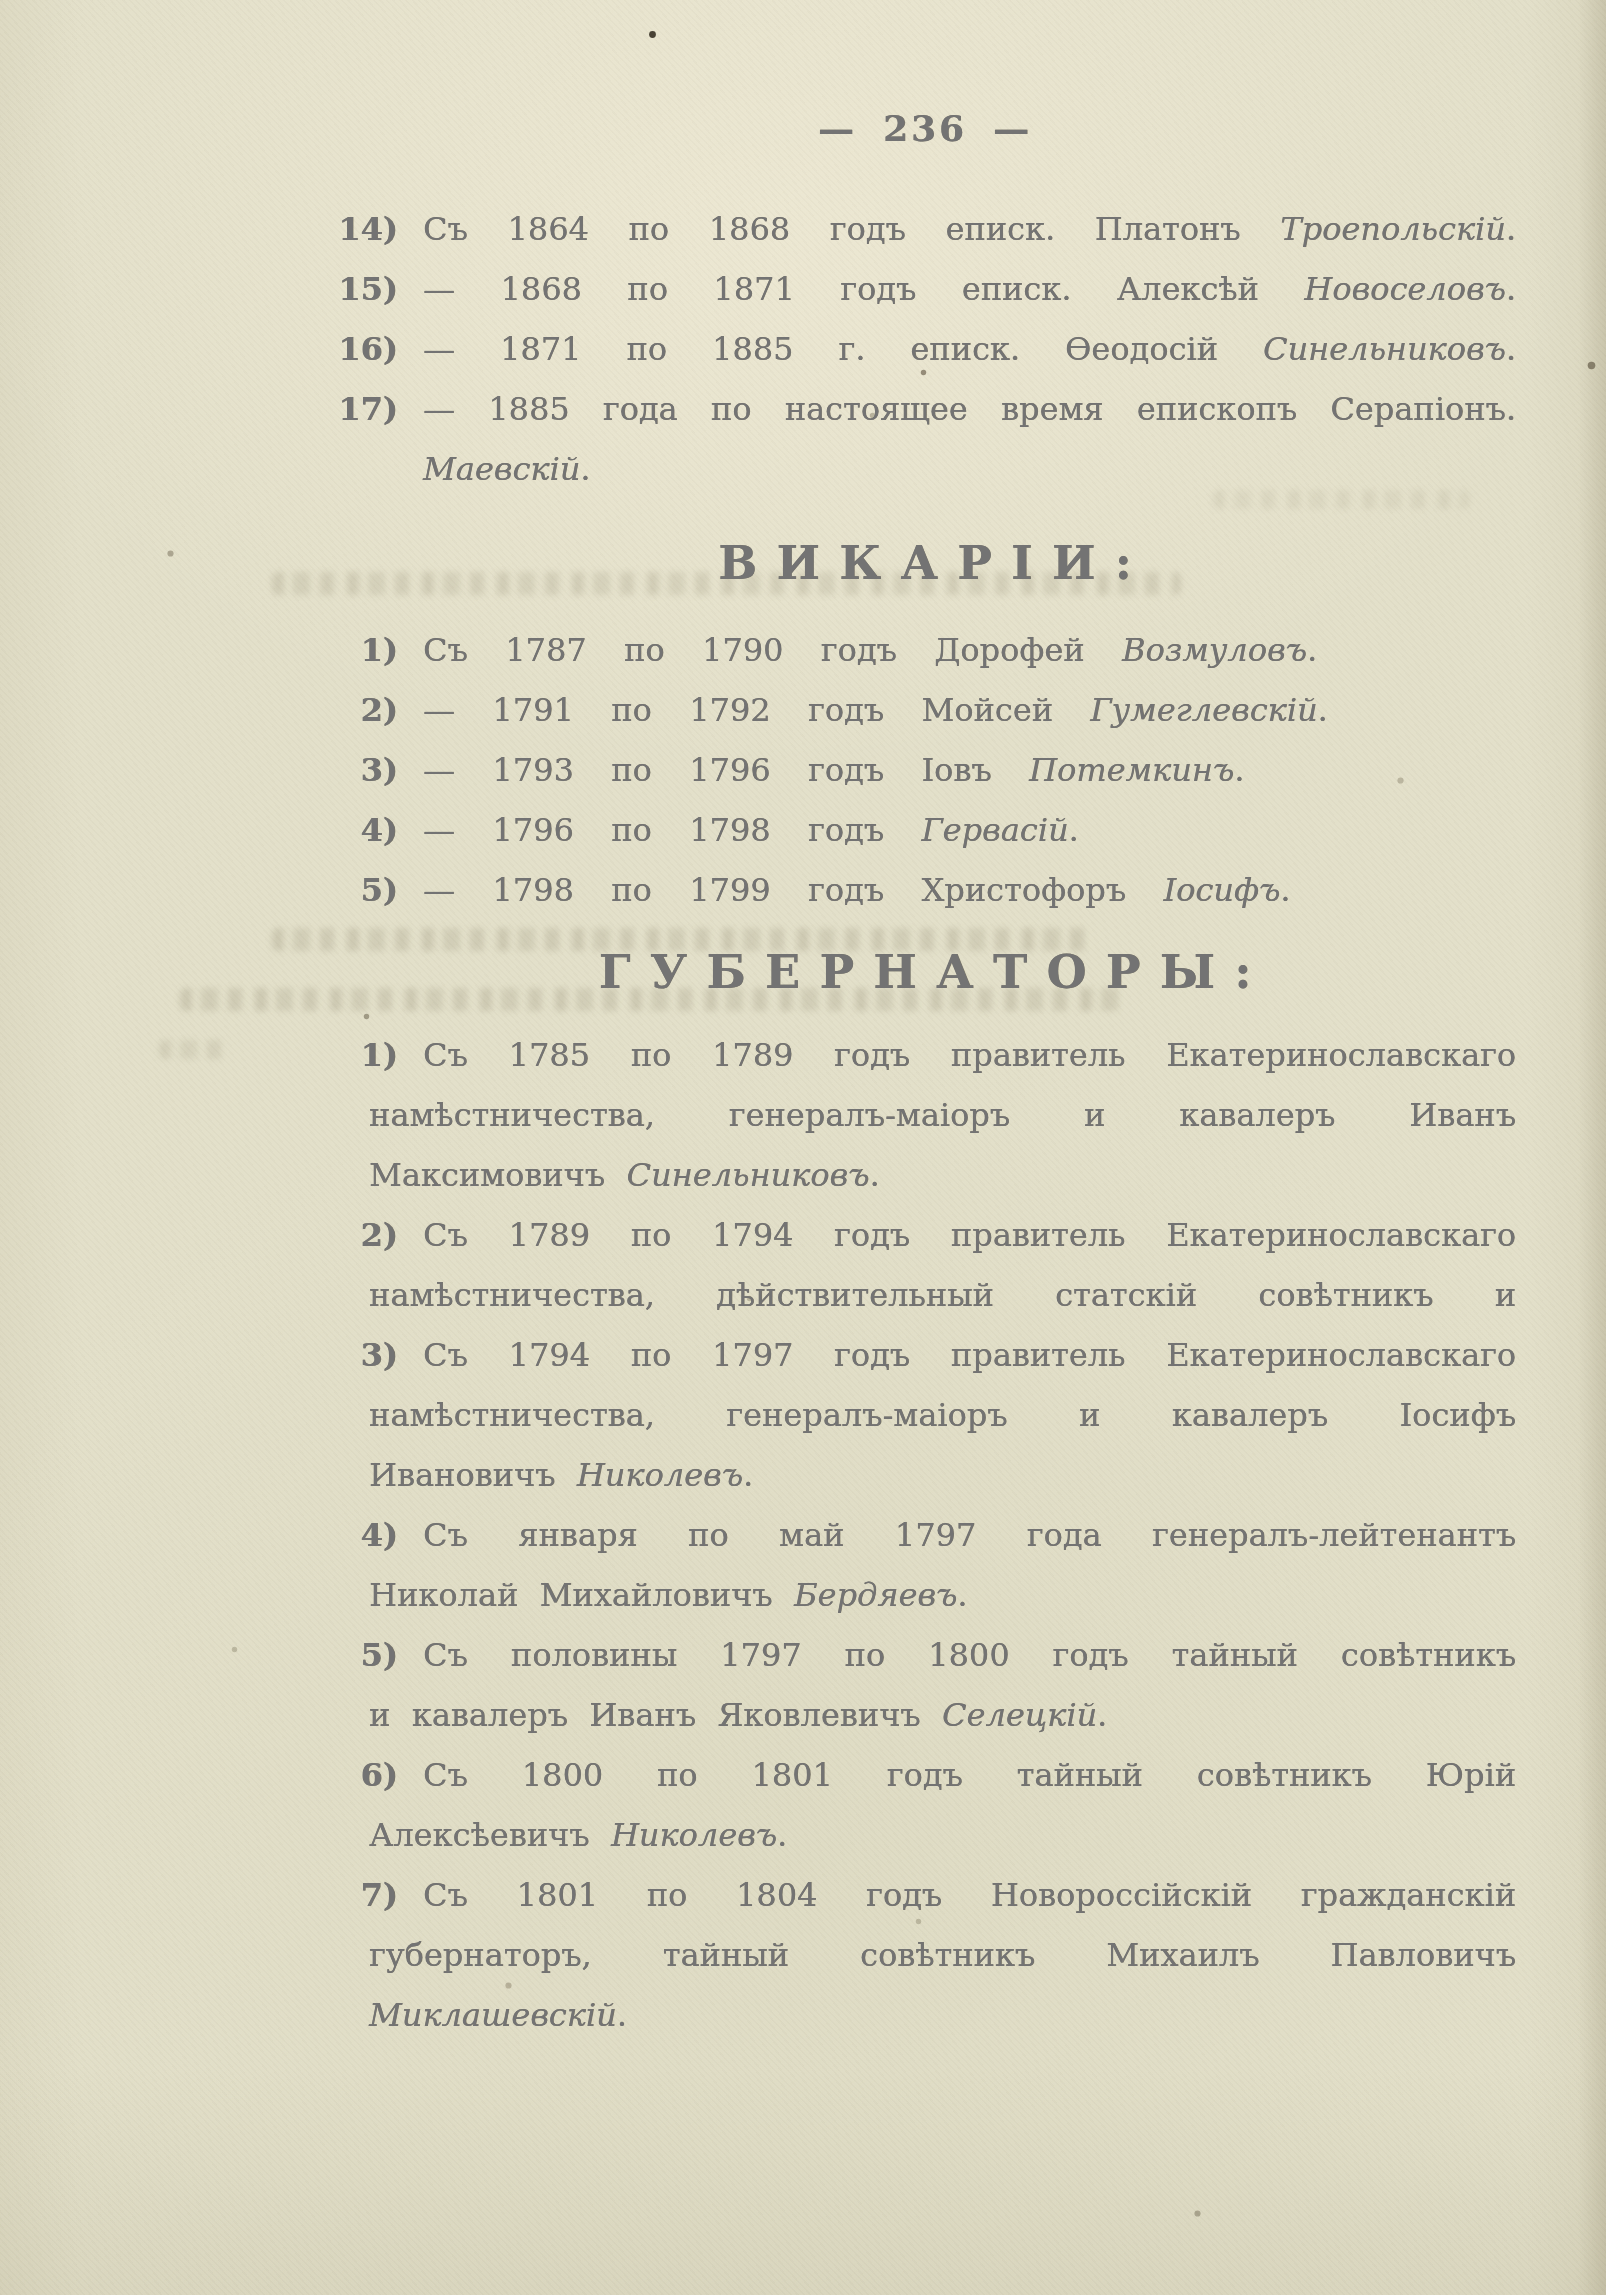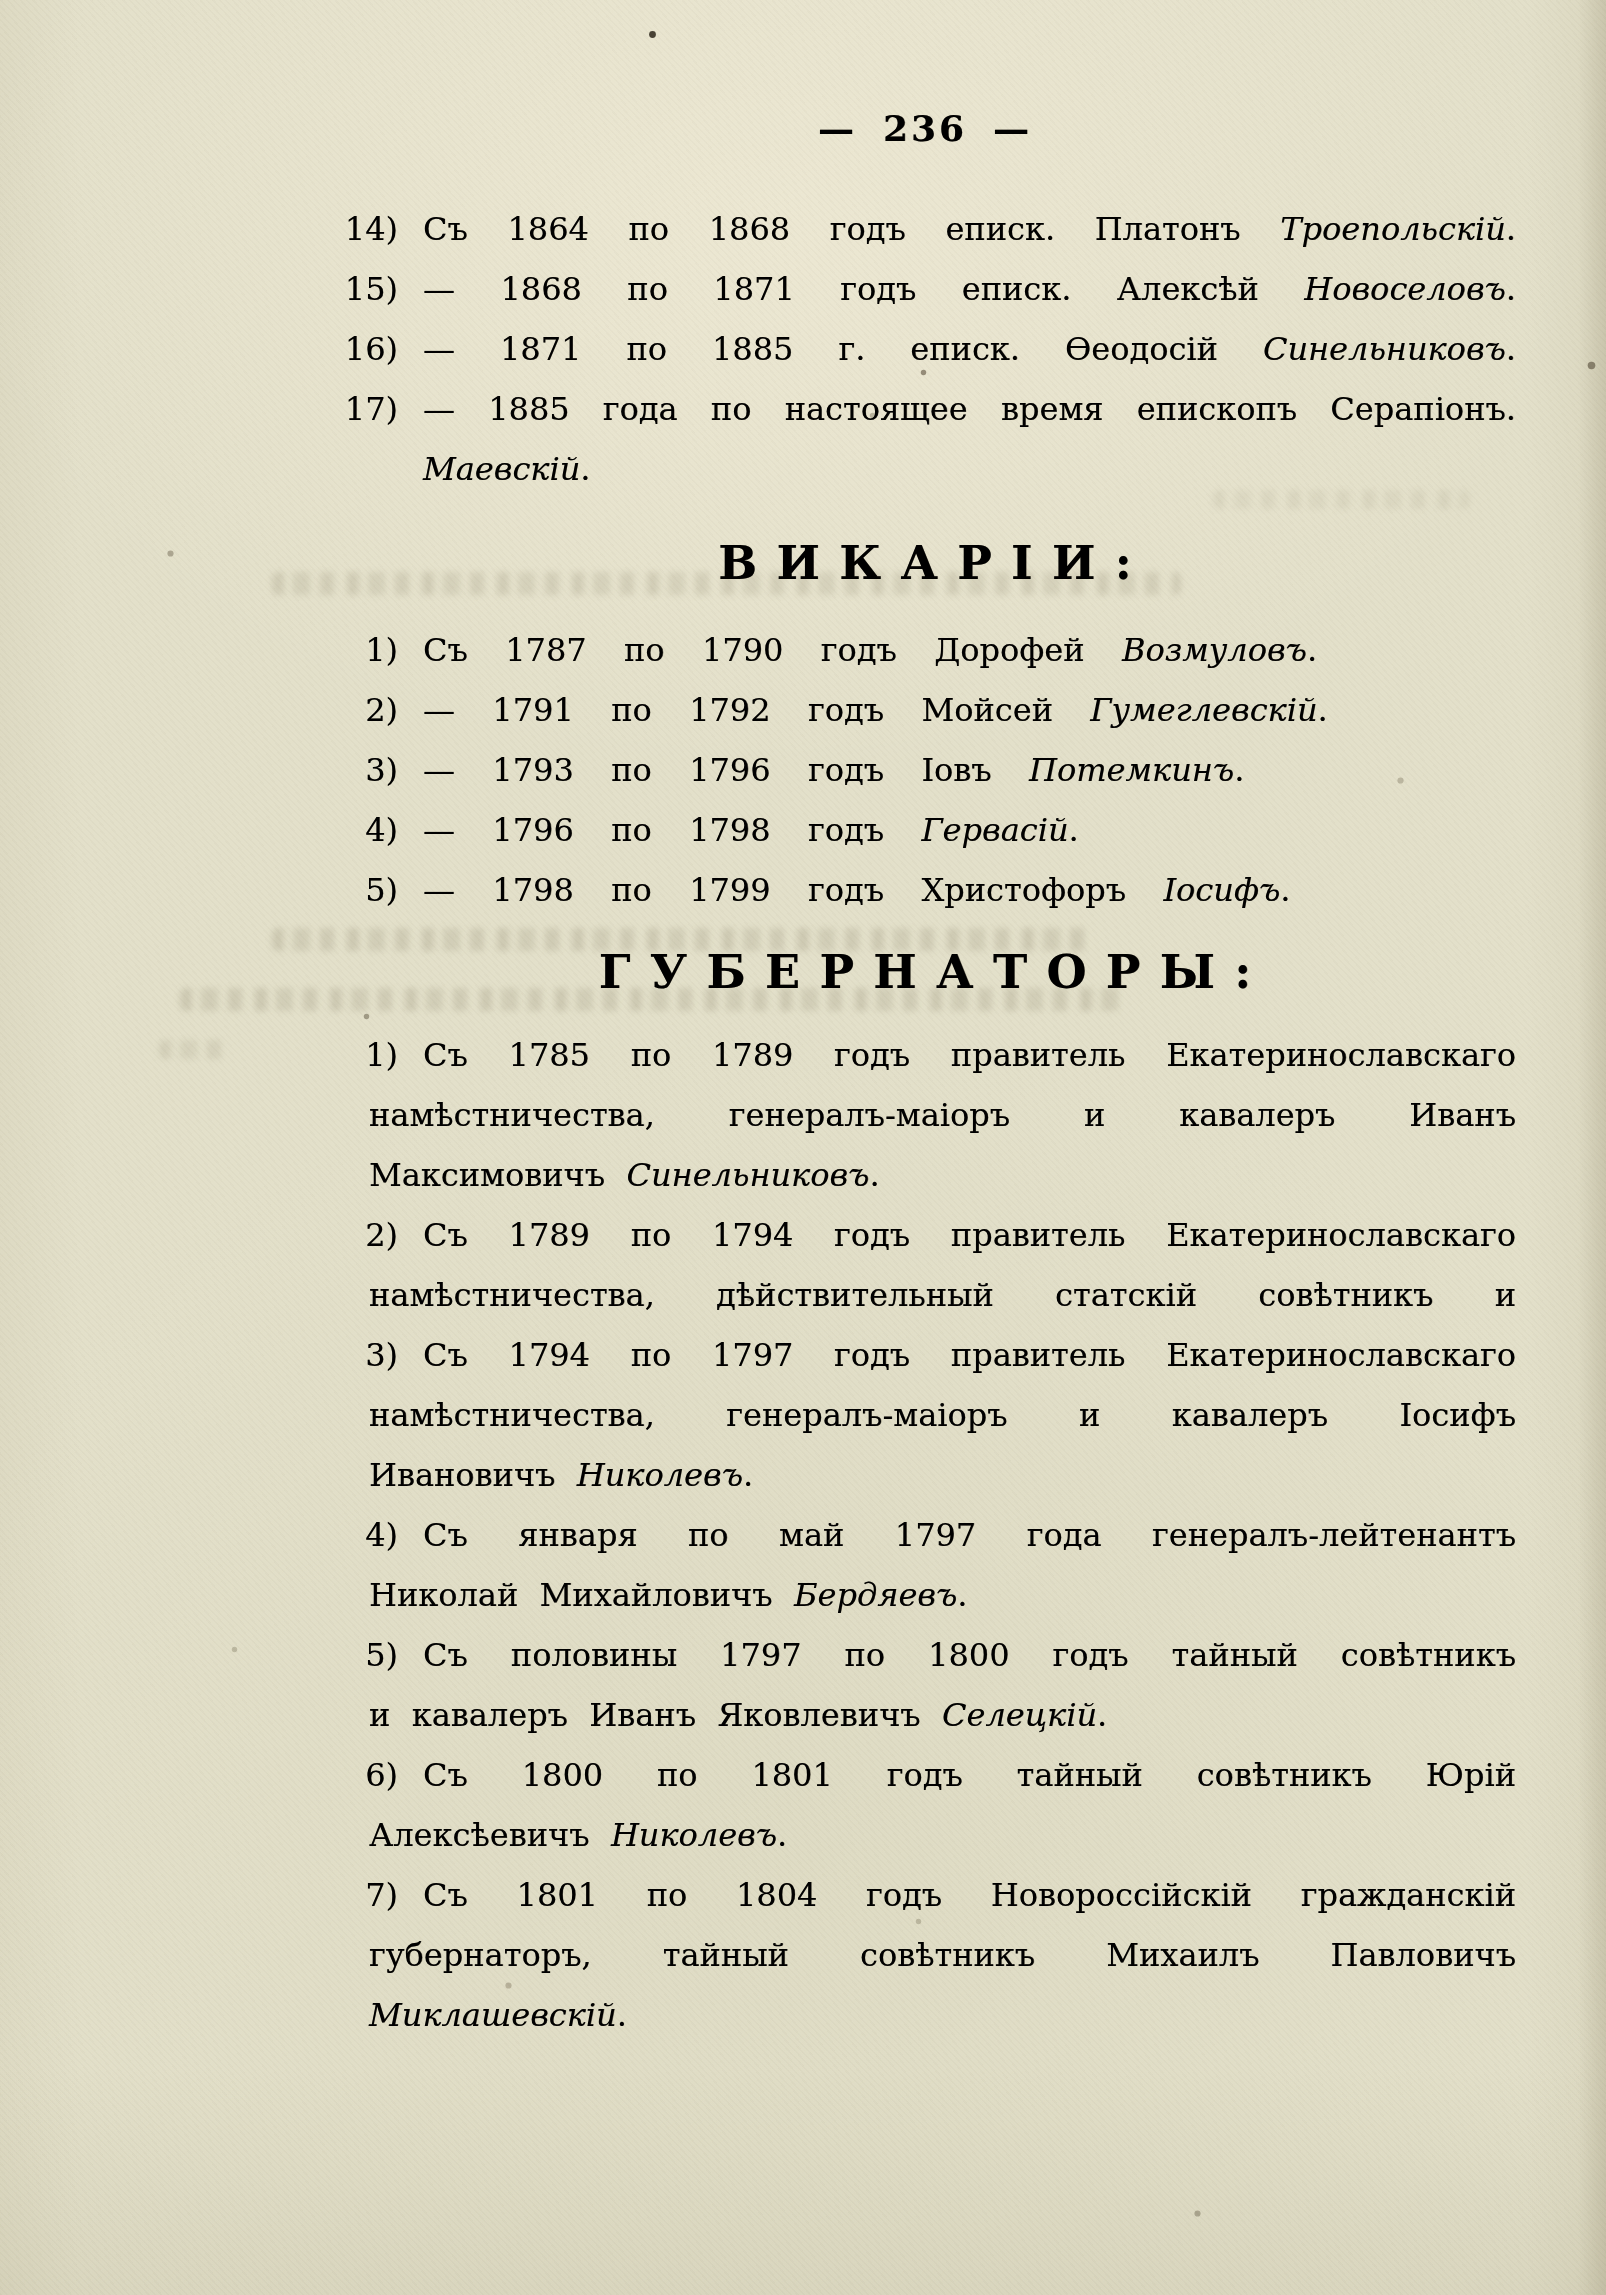--- a/index.html
+++ b/index.html
@@ -64,21 +64,21 @@
       1399px 779px 0 1.6px rgba(95,85,62,.30),
       507px 1984px 0 1.6px rgba(95,85,62,.32),
       1196px 2212px 0 1.6px rgba(88,78,58,.38),
       917px 1920px 0 1.2px rgba(95,85,62,.28),
       233px 1648px 0 1.2px rgba(95,85,62,.28);
   }
   
   .content {
     position: absolute; left: 334px; right: 91px; top: 0; bottom: 0;
     padding-top: 98px;
-    color: #000000;
+    color: #737373;
     font-size: 32px;
     text-shadow: 0.3px 0.4px 0.5px rgba(43,36,24,.55);
     z-index: 2;
   }
   .pagenum {
     text-align: center;
     font-size: 36px; font-weight: bold;
     letter-spacing: .08em; word-spacing: .30em;
     line-height: 61px;
     margin: 0 0 40px 0;
@@ -90,20 +90,21 @@
     line-height: 60px;
     margin: 0;
   }
   .sec-vicars .heading    { margin-top: 34px; margin-bottom: 27px; }
   .sec-governors .heading { margin-top: 22px; margin-bottom: 23px; }
   .item { position: relative; padding-left: 35px; }
   .num {
     position: absolute; left: 0; top: 0;
     width: 64px; text-align: right;
     line-height: 60px;
+    font-weight: bold;
   }
   .line {
     line-height: 60px;
     word-spacing: .35em;
   }
   .line.first { margin-left: 54px; }
   .line.j {
     text-align: justify;
     text-align-last: justify;
     text-justify: inter-word;

